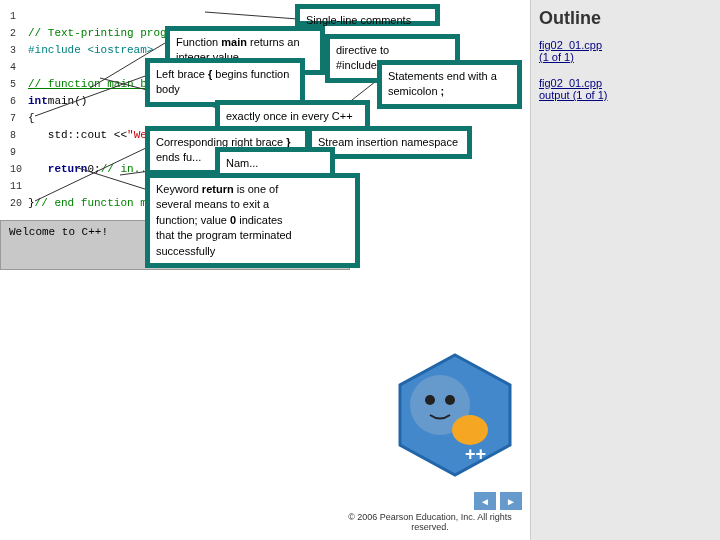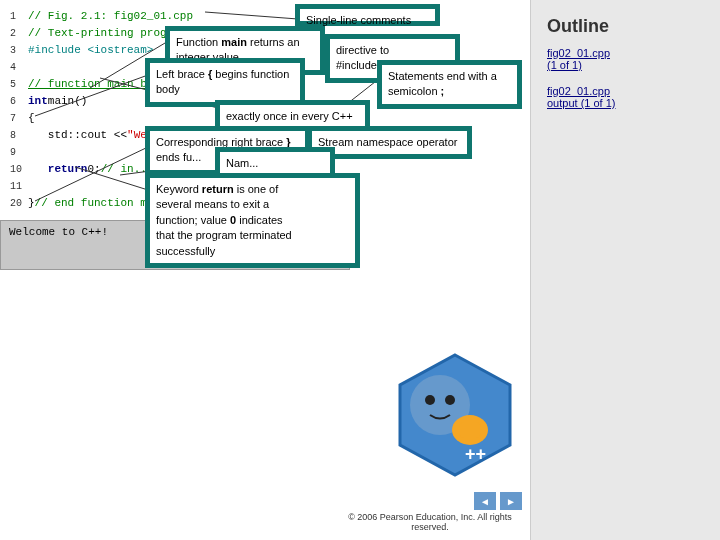--- a/index.html
+++ b/index.html
@@ -57,21 +57,21 @@
     }
 
     
     #outline-panel {
       position: absolute;
       right: 0; top: 0;
       width: 190px;
       height: 540px;
       background: #e8e8e8;
       border-left: 1px solid #ccc;
-      padding: 16px;
+      padding: 8px;
     }
     #outline-title {
       font-size: 18px;
       font-weight: bold;
       color: #333;
       margin-bottom: 10px;
       font-family: Arial, sans-serif;
     }
     .outline-item {
       font-size: 11px;
@@ -154,21 +154,20 @@
     }
   </style>
 </head>
 <body>
 
 <div id="page-num">5</div>
 
 <div id="code-panel">
   <div class="code-line">
     <span class="line-num">1</span>
-    <span class="code-comment">// Fig. 2.1: fig02_01.cpp</span>
   </div>
   <div class="code-line">
     <span class="line-num">2</span>
     <span class="code-comment">// Text-printing program</span>
   </div>
   <div class="code-line">
     <span class="line-num">3</span>
     <span class="code-directive">#include &lt;iostream&gt;</span>
   </div>
   <div class="code-line">
@@ -265,21 +264,21 @@
 
 <div class="callout" style="left:215px; top:100px; width:155px;">
   <span>exactly once in every C++<br>program.</span>
 </div>
 
 <div class="callout" style="left:145px; top:126px; width:165px;">
   <span>Corresponding right brace <strong>}</strong><br>ends fu...</span>
 </div>
 
 <div class="callout" style="left:307px; top:126px; width:165px;">
-  <span>Stream namespace operator</span>
+  <span>Stream insertion namespace</span>
 </div>
 
 <div class="callout" style="left:215px; top:147px; width:120px;">
   <span>Nam...<br>namespace <strong>std</strong></span>
 </div>
 
 <div class="callout" style="left:145px; top:173px; width:215px;">
   <span>Keyword <strong>return</strong> is one of<br>several means to exit a<br>function; value <strong>0</strong> indicates<br>that the program terminated<br>successfully</span>
 </div>
 

